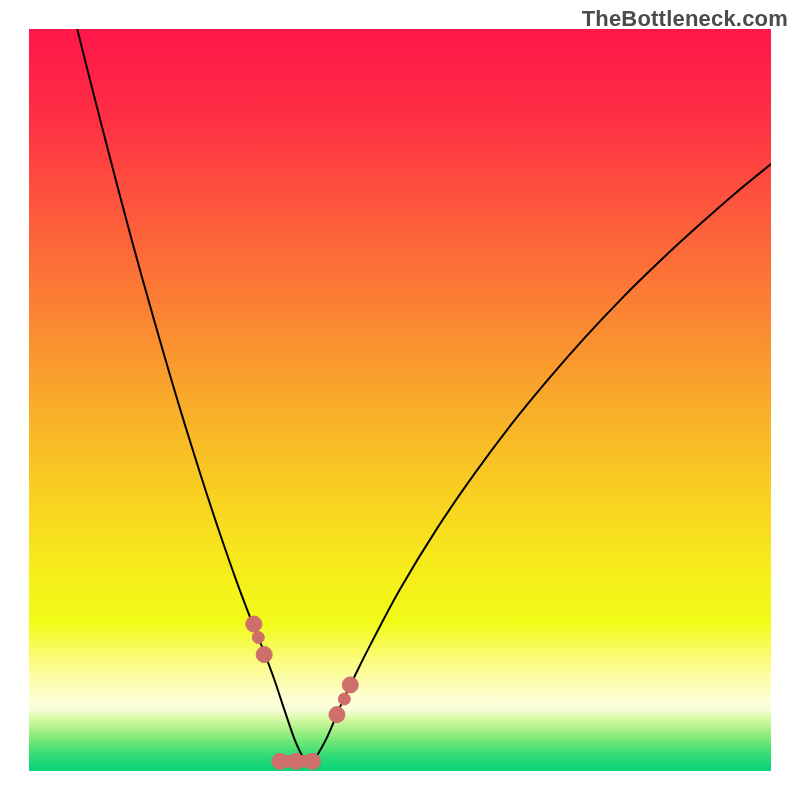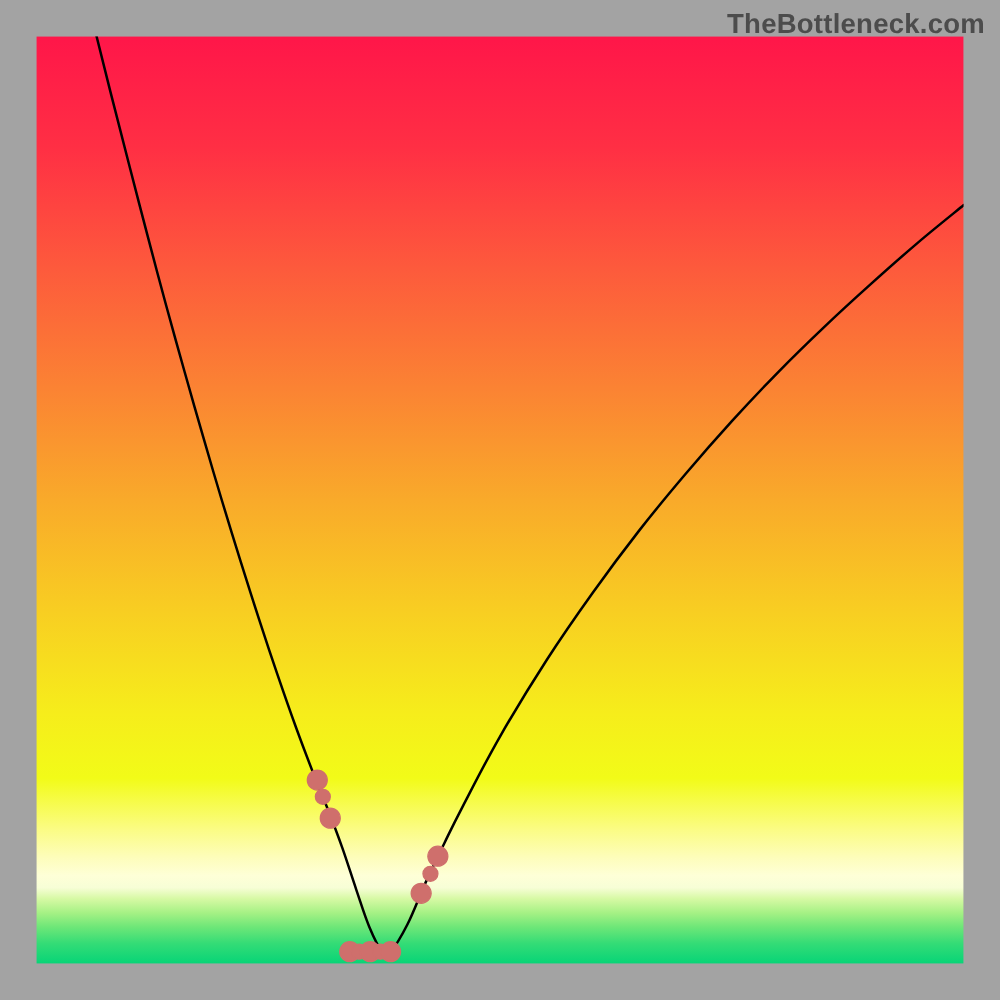--- a/index.html
+++ b/index.html
@@ -7,21 +7,21 @@
     padding: 0;
     width: 800px;
     height: 800px;
     background: #000;
     overflow: hidden;
     font-family: Arial, Helvetica, sans-serif;
   }
   .frame {
     position: absolute;
     inset: 0;
-    background: #a3a3a3;
+    background: #ffffff;
   }
   .plot {
     position: absolute;
     left: 29px;
     top: 29px;
     width: 742px;
     height: 742px;
     overflow: hidden;
   }
   .watermark {

